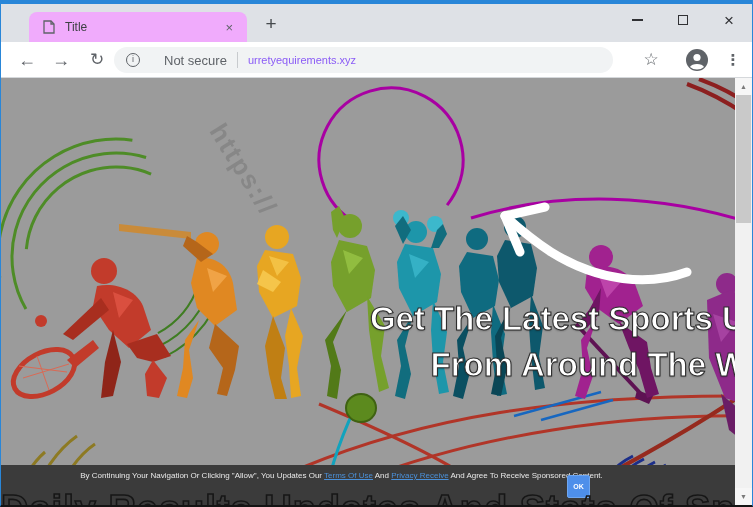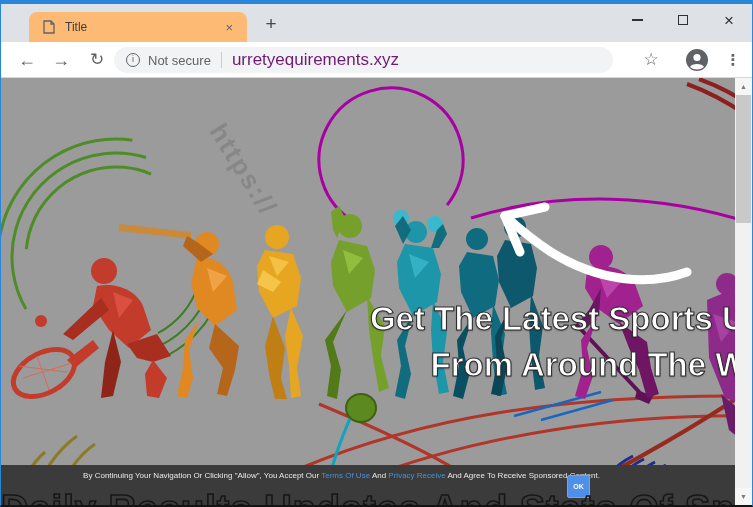--- a/index.html
+++ b/index.html
@@ -3,21 +3,21 @@
 <meta charset="utf-8">
 <style>
   * { margin:0; padding:0; box-sizing:border-box; }
   html,body { width:753px; height:507px; font-family:"Liberation Sans","DejaVu Sans",sans-serif; }
   .window { position:relative; width:753px; height:507px; overflow:hidden; background:#dee1e6;
             border-left:1px solid #2986d8; border-right:1px solid #2986d8; border-bottom:2px solid #141414; }
   .frame-top { position:absolute; top:0; left:0; right:0; height:4px; background:#2986d8; }
 
   
   .tabstrip { position:absolute; top:4px; left:0; right:0; height:38px; background:#dee1e6; }
-  .tab { position:absolute; left:28px; top:8px; width:218px; height:30px; background:#fdba74;
+  .tab { position:absolute; left:28px; top:8px; width:218px; height:30px; background:#f0abfc;
          border-radius:8px 8px 0 0; display:flex; align-items:center; padding:0 10px; }
   .tab-fav { width:12px; height:14px; margin-left:4px; flex:0 0 auto; }
   .tab-title { margin-left:10px; font-size:12px; color:#3c4043; flex:1 1 auto; }
   .tab-close { font-size:13px; color:#5f6368; padding:0 4px; cursor:pointer; }
   .newtab { position:absolute; left:256px; top:6px; width:28px; height:28px; text-align:center;
             line-height:28px; font-size:19px; color:#45494d; }
   .wincontrols { position:absolute; right:0; top:0; height:32px; display:flex; }
   .wc { width:46px; height:32px; display:flex; align-items:center; justify-content:center; color:#303134; }
   .wc-min-bar { width:11px; height:2px; background:#303134; }
   .wc-max-box { width:10px; height:10px; border:1.5px solid #303134; }
@@ -26,23 +26,23 @@
   
   .toolbar { position:absolute; top:42px; left:0; right:0; height:36px; background:#fff;
              border-bottom:1px solid #d5d8db; }
   .nav-ic { position:absolute; top:4px; width:28px; height:28px; text-align:center; line-height:28px;
             font-size:18px; color:#5f6368; }
   .ic-back { left:12px; } .ic-fwd { left:46px; } .ic-reload { left:82px; font-size:17px; }
   .omnibox { position:absolute; left:113px; top:5px; width:499px; height:26px; background:#f1f3f4;
              border-radius:13px; display:flex; align-items:center; padding:0 12px; }
   .info-ic { width:14px; height:14px; border:1.4px solid #5f6368; border-radius:50%; color:#5f6368;
              font-size:9px; line-height:11px; text-align:center; font-style:normal; flex:0 0 auto; }
-  .notsecure { margin-left:8px; font-size:13px; color:#5f6368; white-space:nowrap; }
+  .notsecure { margin-left:24px; font-size:13px; color:#5f6368; white-space:nowrap; }
   .omni-sep { width:1px; height:16px; background:#c8cbce; margin:0 10px; }
-  .url { font-size:17px; color:#701a75; white-space:nowrap; }
+  .url { font-size:11px; color:#8b5cf6; white-space:nowrap; }
   .ic-star { position:absolute; left:636px; top:4px; width:28px; height:28px; text-align:center;
              line-height:28px; font-size:17px; color:#5f6368; }
   .avatar { position:absolute; left:684px; top:6px; width:24px; height:24px; }
   .ic-menu { position:absolute; left:720px; top:4px; width:24px; height:28px; text-align:center;
              line-height:28px; font-size:15px; color:#5f6368; letter-spacing:0; font-weight:bold; }
 
   
   .content { position:absolute; top:78px; left:0; right:0; bottom:0; background:#9b9b9b; overflow:hidden; }
   .art { position:absolute; top:0; left:0; }
   .watermark { position:absolute; left:228px; top:40px; font-size:26px; font-weight:bold;
@@ -53,21 +53,21 @@
               color:transparent; -webkit-text-stroke:1.7px #1c1c1c; white-space:nowrap; }
   .subline { position:absolute; right:-14px; z-index:3; white-space:nowrap; font-weight:600;
              font-size:33px; color:#ffffff; -webkit-text-stroke:1.1px #2e2e2e;
              text-shadow:0 1px 2px rgba(0,0,0,0.35); }
   .subline1 { top:222px; } .subline2 { top:268px; }
   .arrow-svg { position:absolute; left:478px; top:116px; z-index:4; }
 
   .consentbar { position:absolute; left:0; right:0; top:387px; height:40px; background:#3b3b3b; z-index:5; }
   .consent-text { position:absolute; left:0; right:70px; top:6px; text-align:center; font-size:8px;
                   color:#e8e8e8; white-space:nowrap; }
-  .consent-text a { color:#4a90d9; cursor:pointer; }
+  .consent-text a { color:#4a90d9; text-decoration:underline; cursor:pointer; }
   .ok-btn { position:absolute; left:566px; top:10px; width:23px; height:23px; background:#4e8fea;
             border:1px solid #6ea6f0; border-radius:2px; color:#fff; font-size:7px; font-weight:bold;
             text-align:center; line-height:21px; cursor:pointer; }
   .cutoff-head { position:absolute; left:0; right:0; top:410px; text-align:center; z-index:6;
                  font-weight:bold; font-size:38px; white-space:nowrap; letter-spacing:1px;
                  color:transparent; -webkit-text-stroke:1.6px #161616; }
 
   
   .scrollbar { position:absolute; top:0; right:0; width:17px; height:100%; background:#f1f1f1; z-index:10; }
   .sb-btn { position:absolute; left:0; width:17px; height:17px; background:#f6f6f6; color:#7a7a7a;
@@ -274,21 +274,21 @@
     <div class="subline subline2">From Around The Wo</div>
 
     <svg class="arrow-svg" width="215" height="95" viewBox="0 0 215 95">
       <path d="M208,78 C170,92 120,88 72,58 C58,49 44,38 26,22" fill="none" stroke="#fff" stroke-width="9" stroke-linecap="round"></path>
       <path d="M26,22 L66,13" fill="none" stroke="#fff" stroke-width="9" stroke-linecap="round"></path>
       <path d="M26,22 L41,58" fill="none" stroke="#fff" stroke-width="9" stroke-linecap="round"></path>
     </svg>
 
     <div class="consentbar">
       <div class="consent-text">
-        <span>By Continuing Your Navigation Or Clicking "Allow", You Accept Our </span><a>Terms Of Use</a><span> And </span><a>Privacy Receive</a><span> And Agree To Receive Sponsored Content.</span>
+        <span>By Continuing Your Navigation Or Clicking "Allow", You Updates Our </span><a>Terms Of Use</a><span> And </span><a>Privacy Receive</a><span> And Agree To Receive Sponsored Content.</span>
       </div>
       <div class="ok-btn">OK</div>
     </div>
 
     <div class="cutoff-head">Daily Results Updates And Stats Of Sports Events!</div>
 
     <div class="scrollbar">
       <div class="sb-btn sb-up">▲</div>
       <div class="sb-thumb"></div>
       <div class="sb-btn sb-down">▼</div>

